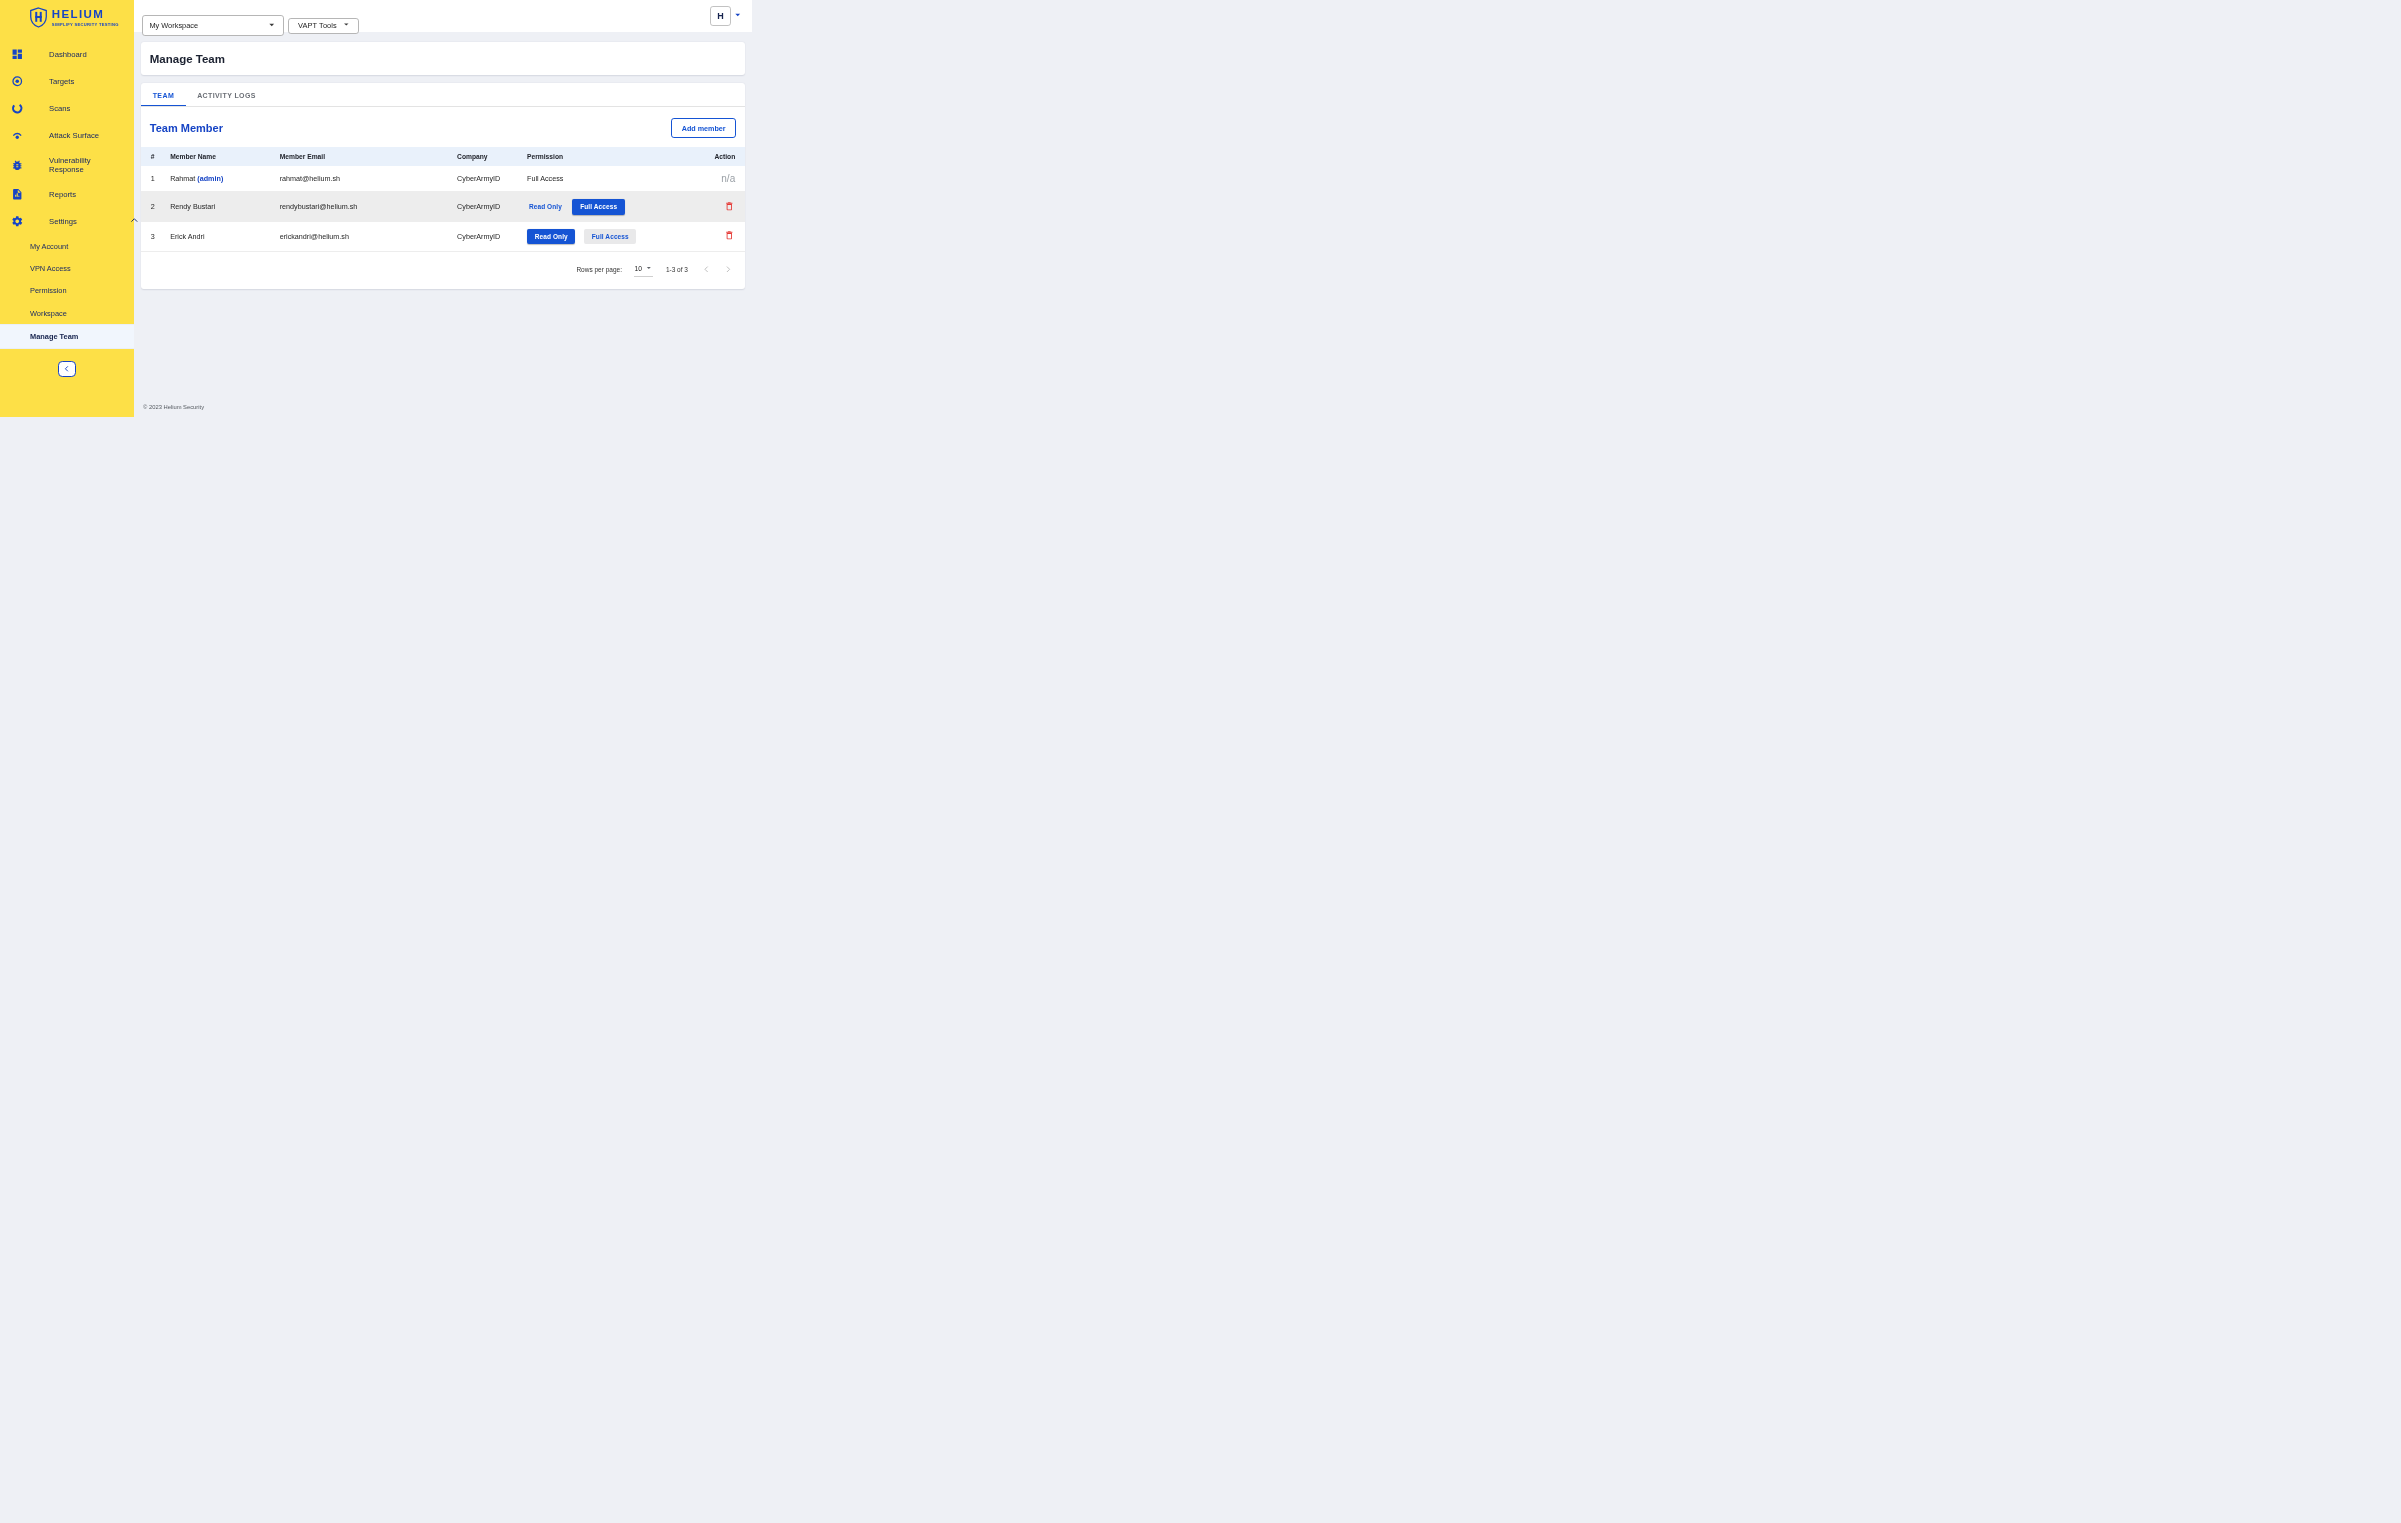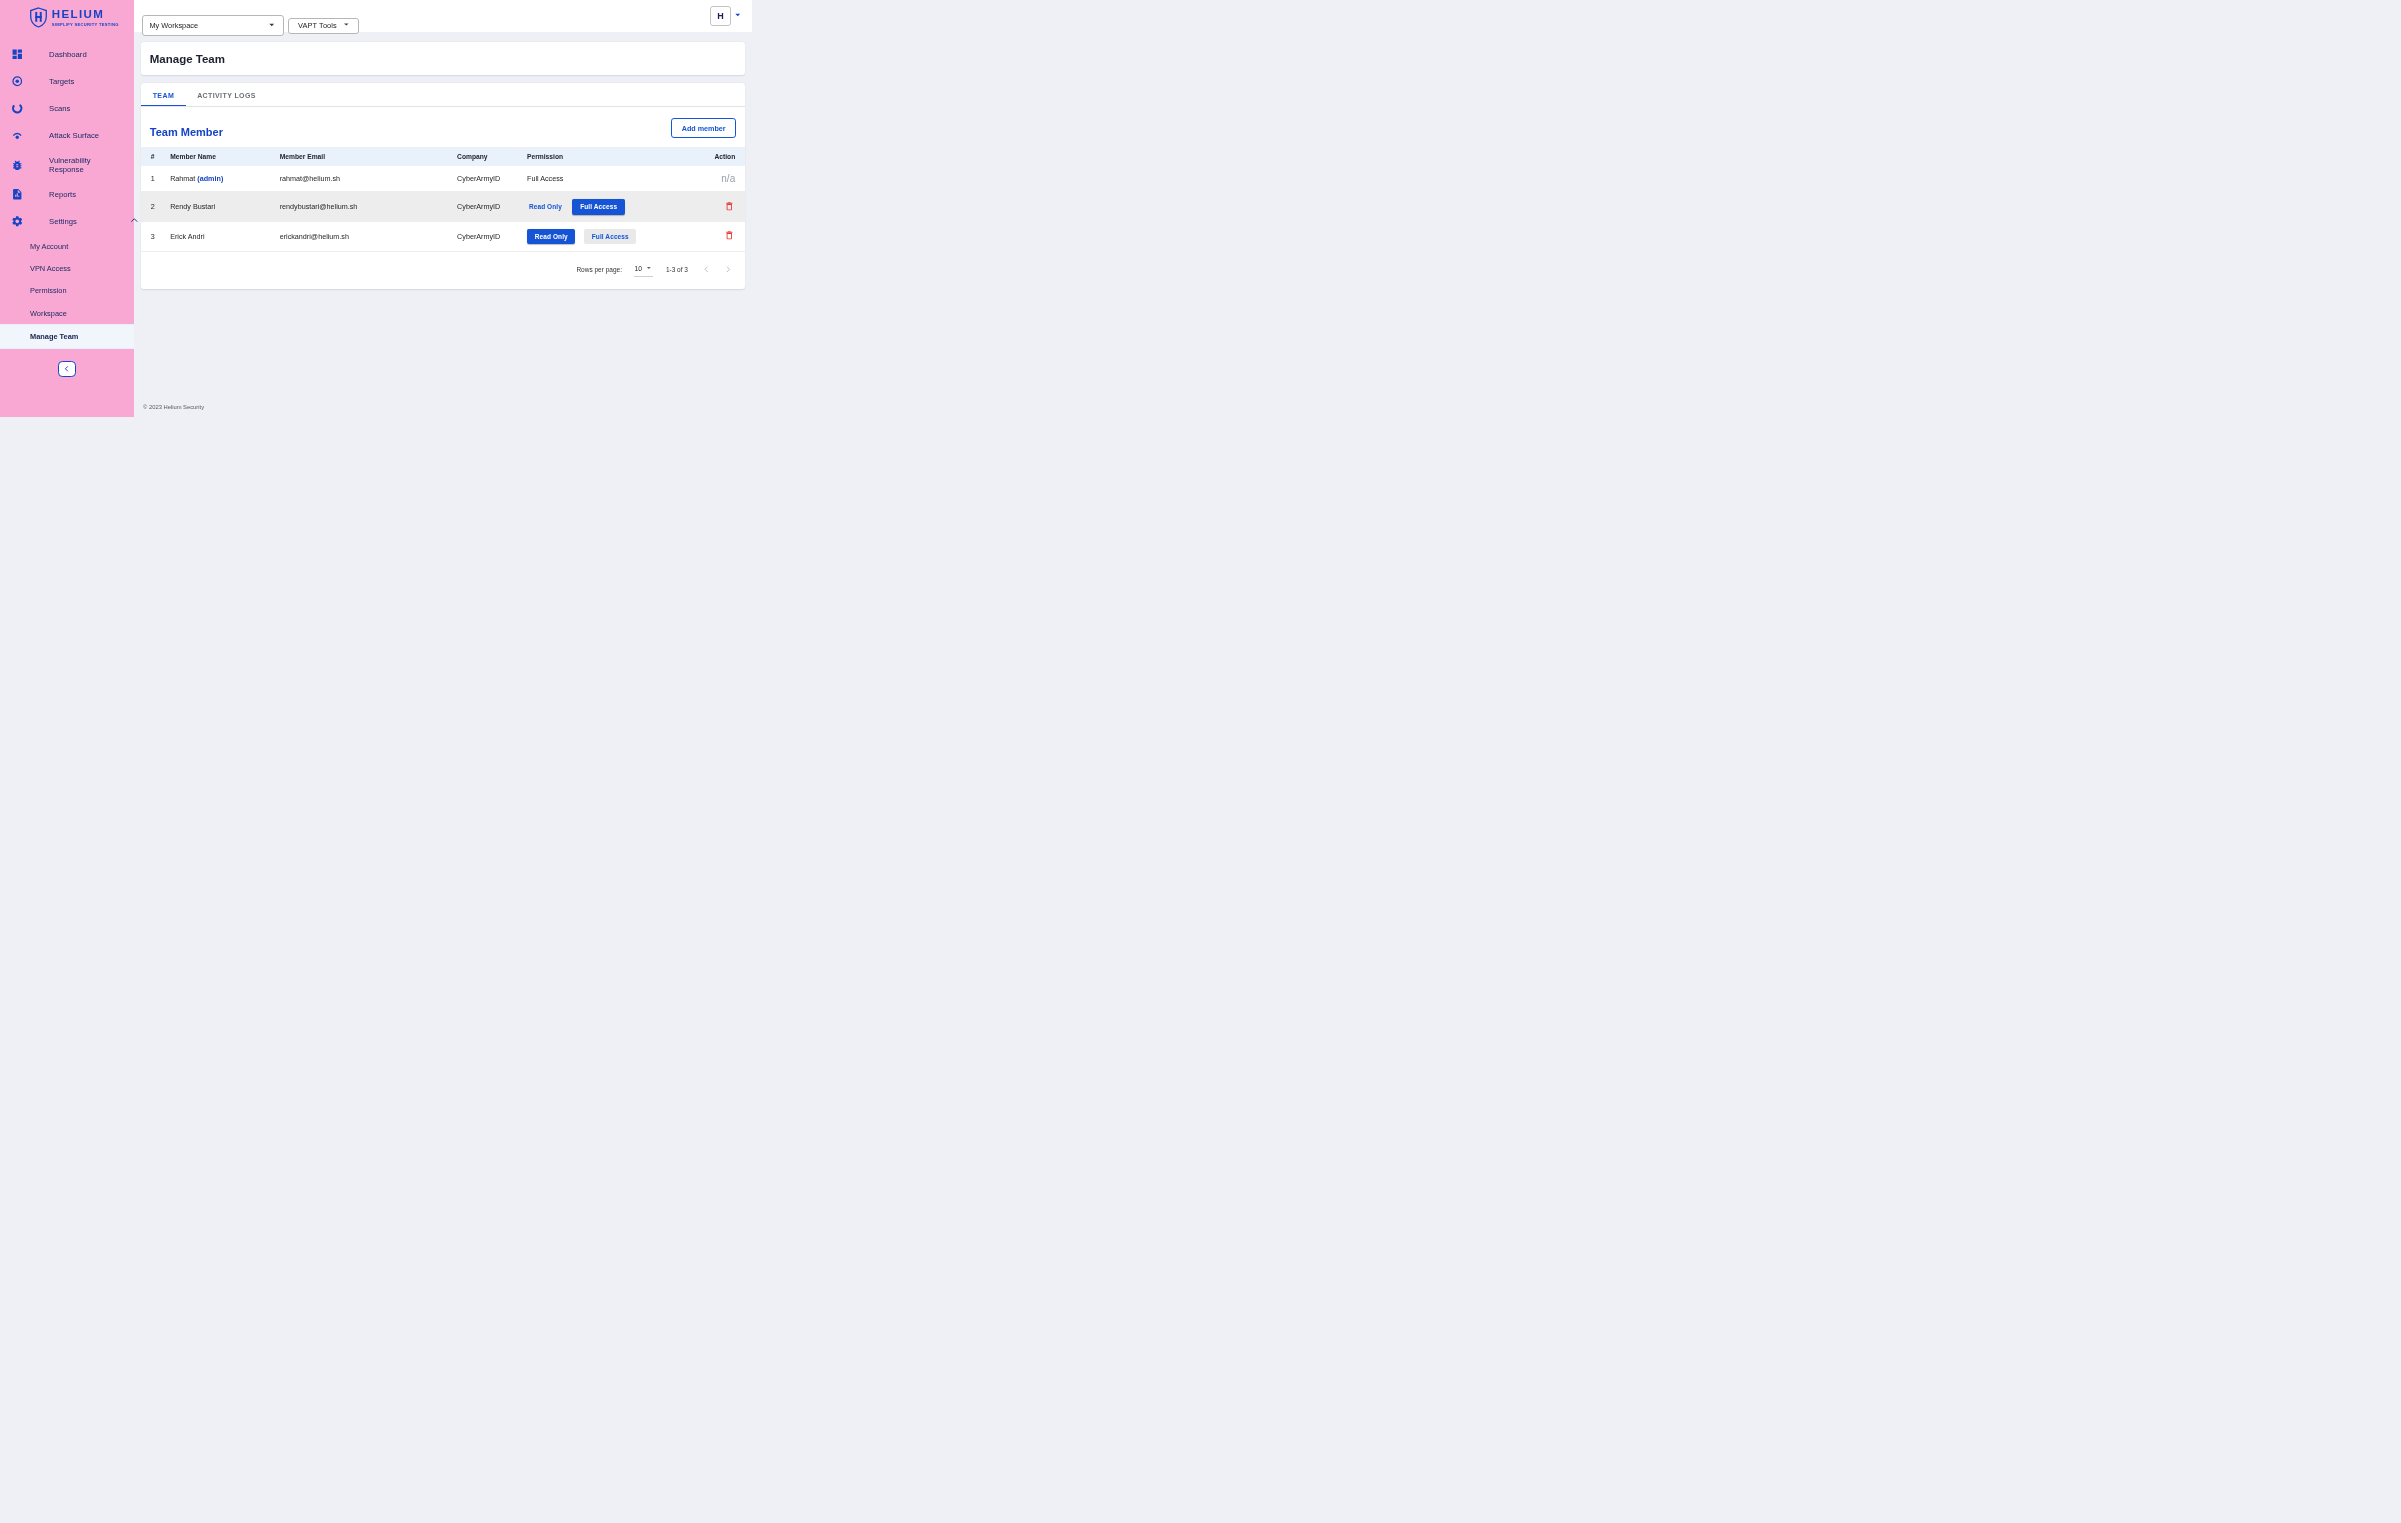--- a/index.html
+++ b/index.html
@@ -2,21 +2,21 @@
 <html style="font-size:7.7px"><head>
 <meta charset="utf-8">
 <style>
   * { margin:0; padding:0; box-sizing:border-box; }
   html,body { width:752px; height:417px; }
   body {
     font-family:"Liberation Sans","DejaVu Sans",sans-serif;
     display:flex; background:#eef0f5; color:#1f2430; overflow:hidden;
   }
   
-  .sidebar { width:134px; flex:0 0 134px; background:#f9a8d4; height:100%; position:relative; z-index:2; }
+  .sidebar { width:134px; flex:0 0 134px; background:#fde047; height:100%; position:relative; z-index:2; }
   .logo { display:flex; align-items:center; gap:3.8px; padding:6.7px 4.8px 3.8px 29px; }
   .logo-text { display:flex; flex-direction:column; }
   .logo-name { font-size:11.5px; font-weight:800; letter-spacing:1.4px; color:#1644c5; line-height:1; }
   .logo-tagline { font-size:4.1px; font-weight:700; letter-spacing:0.3px; color:#1644c5; margin-top:1.4px; }
   .nav { list-style:none; margin-top:7.7px; }
   .nav-item { display:flex; align-items:center; gap:26px; padding:7.2px 9.6px 7.2px 10.6px; cursor:pointer; }
   .nav-item .label { font-size:7.7px; color:#1d2b63; font-weight:500; }
   .nav-item .spacer { flex:1; }
   .icon-24 { width:12.5px; height:12.5px; flex:0 0 12.5px; display:block; }
   .sub-nav { list-style:none; }
@@ -41,21 +41,21 @@
   .content { flex:1; display:flex; flex-direction:column; padding:10px 7.2px 0; overflow:hidden; }
   .card { background:#fff; border-radius:2.9px; box-shadow:0 0.5px 1.4px rgba(30,40,70,0.12); }
   .title-card { padding:10.6px 8.6px; margin-bottom:8.2px; }
   .page-title { font-size:11.5px; font-weight:700; color:#1b2130; }
   
   .tabs { display:flex; border-bottom:0.5px solid #e3e3e3; }
   .tab { padding:8.2px 11.5px 6.7px; font-size:7px; font-weight:700; letter-spacing:0.4px; color:#6b6f76; cursor:pointer;
     border-bottom:1.4px solid transparent; }
   .tab.active { color:#1554d4; border-bottom-color:#1554d4; }
   
-  .team-head { display:flex; align-items:flex-end; justify-content:space-between; padding:10.6px 8.6px 8.6px; }
+  .team-head { display:flex; align-items:center; justify-content:space-between; padding:10.6px 8.6px 8.6px; }
   .team-title { font-size:11px; font-weight:700; color:#1644c5; }
   .add-member-btn { border:0.5px solid #1554d4; color:#1554d4; background:#fff; font-weight:700; font-size:7.2px;
     padding:4.8px 9.6px; border-radius:2.9px; cursor:pointer; font-family:inherit; }
   
   table { width:100%; border-collapse:collapse; }
   thead th { background:#e9f1fb; text-align:left; font-size:6.7px; font-weight:700; color:#22252d;
     padding:6.2px 7.7px; }
   tbody td { font-size:7.2px; color:#1f1f1f; padding:5.8px 7.7px; border-bottom:0.5px solid #ededed; height:25.5px; }
   tr.row-alt td { background:#ededed; }
   th.col-num, td.col-num { width:20px; padding-left:9.6px; }

